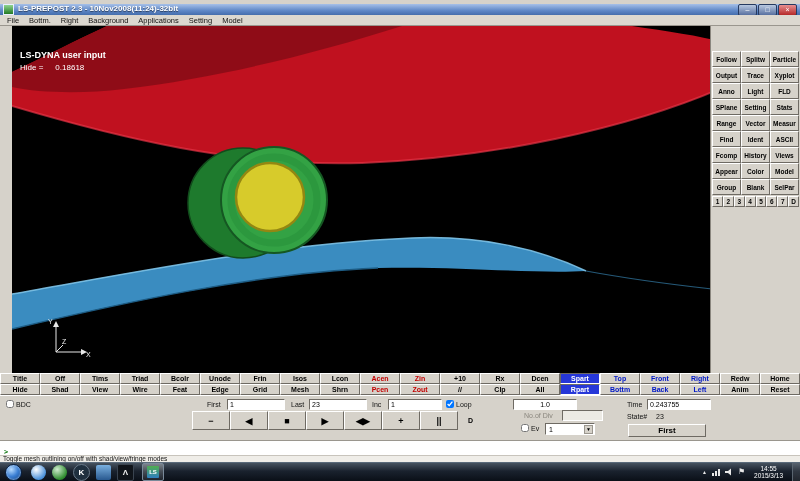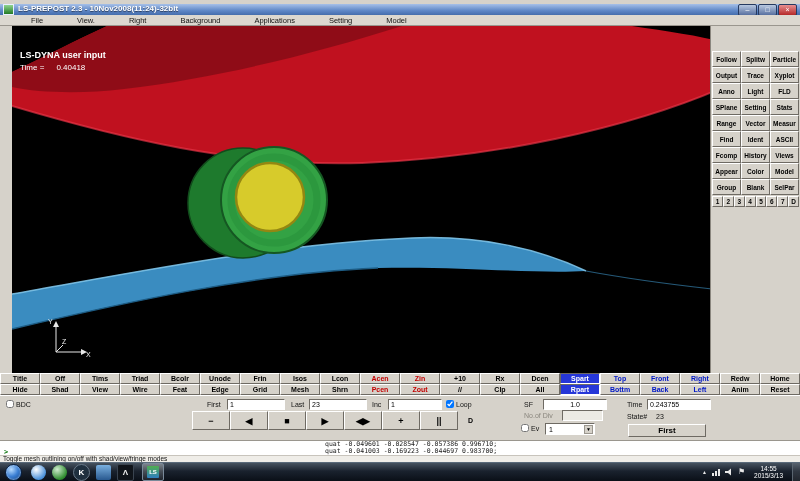--- a/index.html
+++ b/index.html
@@ -16,21 +16,21 @@
               text-shadow:0 1px 1px rgba(0,0,0,.55);overflow:hidden;}
   .win-controls{display:flex;gap:1px;}
   .win-btn{width:17px;height:10px;font-size:7px;line-height:10px;text-align:center;color:#fff;
            background:linear-gradient(#b8c8e0,#5870a0);border:1px solid #263a60;border-radius:2px;cursor:default;}
   .win-btn.close{background:linear-gradient(#e89090,#b42828);}
 
   
   .menubar{position:absolute;top:15px;left:0;width:800px;height:11px;box-sizing:border-box;
            background:#dcd8d0;border-bottom:1px solid #9a968e;display:flex;align-items:center;
            font-size:7.5px;color:#111;padding-left:2px;}
-  .menu-item{padding:16px 5px;margin-left:24px;}
+  .menu-item{padding:16px 5px;}
 
   
   .viewport{position:absolute;top:26px;left:0;width:710px;height:347px;background:#000;margin-left:12px;}
   .viewport svg{position:absolute;top:0;left:0;}
   .vp-title{position:absolute;left:8px;top:24px;color:#fff;font-size:9px;font-weight:bold;}
   .vp-time{position:absolute;left:8px;top:37px;color:#fff;font-size:8px;}
   .vp-time .val{margin-left:12px;}
 
   
   .sidepanel{position:absolute;top:26px;left:710px;width:90px;height:347px;box-sizing:border-box;
@@ -130,21 +130,21 @@
     <div class="title-text">LS-PREPOST 2.3 - 10Nov2008(11:24)-32bit</div>
     <div class="win-controls">
       <div class="win-btn">–</div>
       <div class="win-btn">□</div>
       <div class="win-btn close">×</div>
     </div>
   </div>
 
   <div class="menubar" id="menu-items">
       <span class="menu-item">File</span>
-      <span class="menu-item">View.</span>
+      <span class="menu-item">Bottm.</span>
       <span class="menu-item">Right</span>
       <span class="menu-item">Background</span>
       <span class="menu-item">Applications</span>
       <span class="menu-item">Setting</span>
       <span class="menu-item">Model</span>
     </div>
 
   <div class="viewport">
     <svg width="710" height="347" viewBox="0 0 710 347">
 
@@ -168,21 +168,21 @@
         <line x1="44" y1="326" x2="51" y2="319"></line>
         <polygon points="44,295 41,301 47,301" fill="#e8e8e8" stroke="none"></polygon>
         <polygon points="75,326 69,323 69,329" fill="#e8e8e8" stroke="none"></polygon>
       </g>
       <text x="36" y="298" fill="#f0f0f0" font-size="7" font-family="Liberation Sans, sans-serif">Y</text>
       <text x="50" y="318" fill="#f0f0f0" font-size="7" font-family="Liberation Sans, sans-serif">Z</text>
       <text x="74" y="331" fill="#f0f0f0" font-size="7" font-family="Liberation Sans, sans-serif">X</text>
     </svg>
     <div class="vp-title">LS-DYNA user input</div>
     <div class="vp-time">
-      <span>Time =</span><span class="val">0.40418</span>
+      <span>Hide =</span><span class="val">0.18618</span>
     </div>
   </div>
 
   <div class="sidepanel">
     <div class="panel-grid" id="panel-grid">
         <button class="panel-btn">Follow</button>
         <button class="panel-btn">Splitw</button>
         <button class="panel-btn">Particle</button>
         <button class="panel-btn">Output</button>
         <button class="panel-btn">Trace</button>
@@ -279,21 +279,21 @@
     <span class="anim-label" style="left:291px;top:5px;">Last</span>
     <input class="anim-input" style="left: 309px; top: 3px; width: 52px;" value="23">
     <span class="anim-label" style="left:372px;top:5px;">Inc</span>
     <input class="anim-input" style="left: 388px; top: 3px; width: 48px;" value="1">
     <label class="chk" style="left:446px;top:4px;">
       <input type="checkbox" checked="checked" style="">
       <span>Loop</span>
     </label>
 
     <span class="anim-label" style="left:524px;top:5px;">SF</span>
-    <input class="anim-input" style="left: 543px; top: 3px; width: 58px; text-align: center;" value="1.0">
+    <input class="anim-input" style="left: 513px; top: 3px; width: 58px; text-align: center;" value="1.0">
     <span class="anim-label" style="left:627px;top:5px;">Time</span>
     <input class="anim-input" style="left: 647px; top: 3px; width: 58px;" value="0.243755">
 
     <span class="anim-label dim" style="left:524px;top:16px;">No.of Div</span>
     <input class="anim-input" style="left: 562px; top: 14px; width: 35px; background: rgb(236, 234, 228);" value="">
     <span class="anim-label" style="left:627px;top:17px;">State#</span>
     <span class="state-val" style="left:656px;top:17px;">23</span>
 
     <div class="playback" id="playback">
         <button class="play-btn">−</button>
@@ -312,24 +312,20 @@
     </label>
     <div class="ev-select">
       <span>1</span>
       <span class="sel-arrow">▼</span>
     </div>
     <button class="done-btn">First</button>
   </div>
 
   <div class="console">
     <span class="prompt">&gt;</span>
-    <div class="console-lines" id="console-lines">
-        <div class="console-line">quat -0.049601 -0.028547 -0.057386 0.996710;</div>
-        <div class="console-line">quat -0.041003 -0.169223 -0.044697 0.983700;</div>
-      </div>
   </div>
 
   <div class="statusbar">Toggle mesh outlining on/off with shad/view/fringe modes</div>
 
   <div class="taskbar">
     <div class="orb"></div>
     <div class="task-icons">
       <div class="tb-icon icon-round1"></div>
       <div class="tb-icon icon-round2"></div>
       <div class="tb-icon icon-k">K</div>

